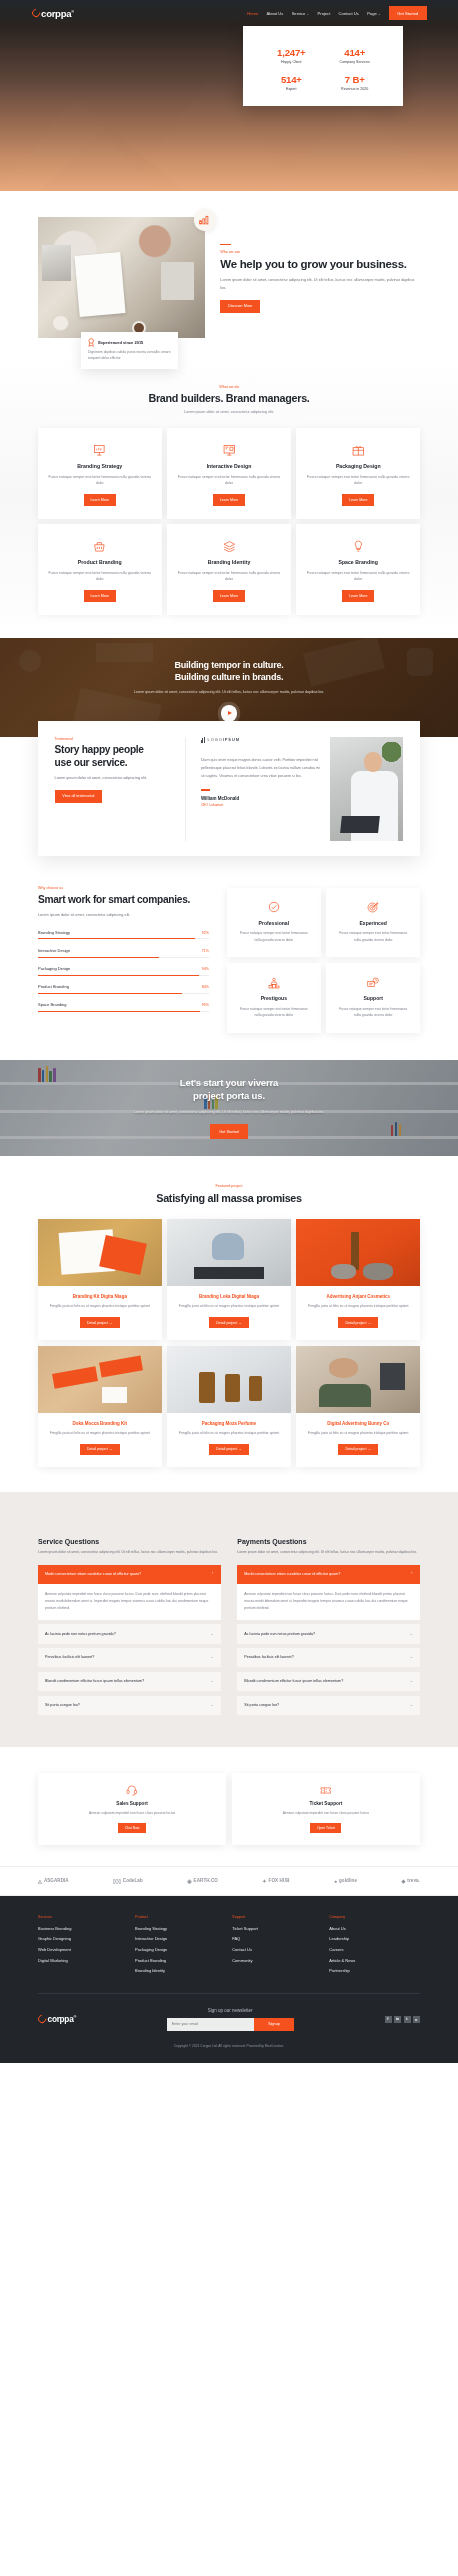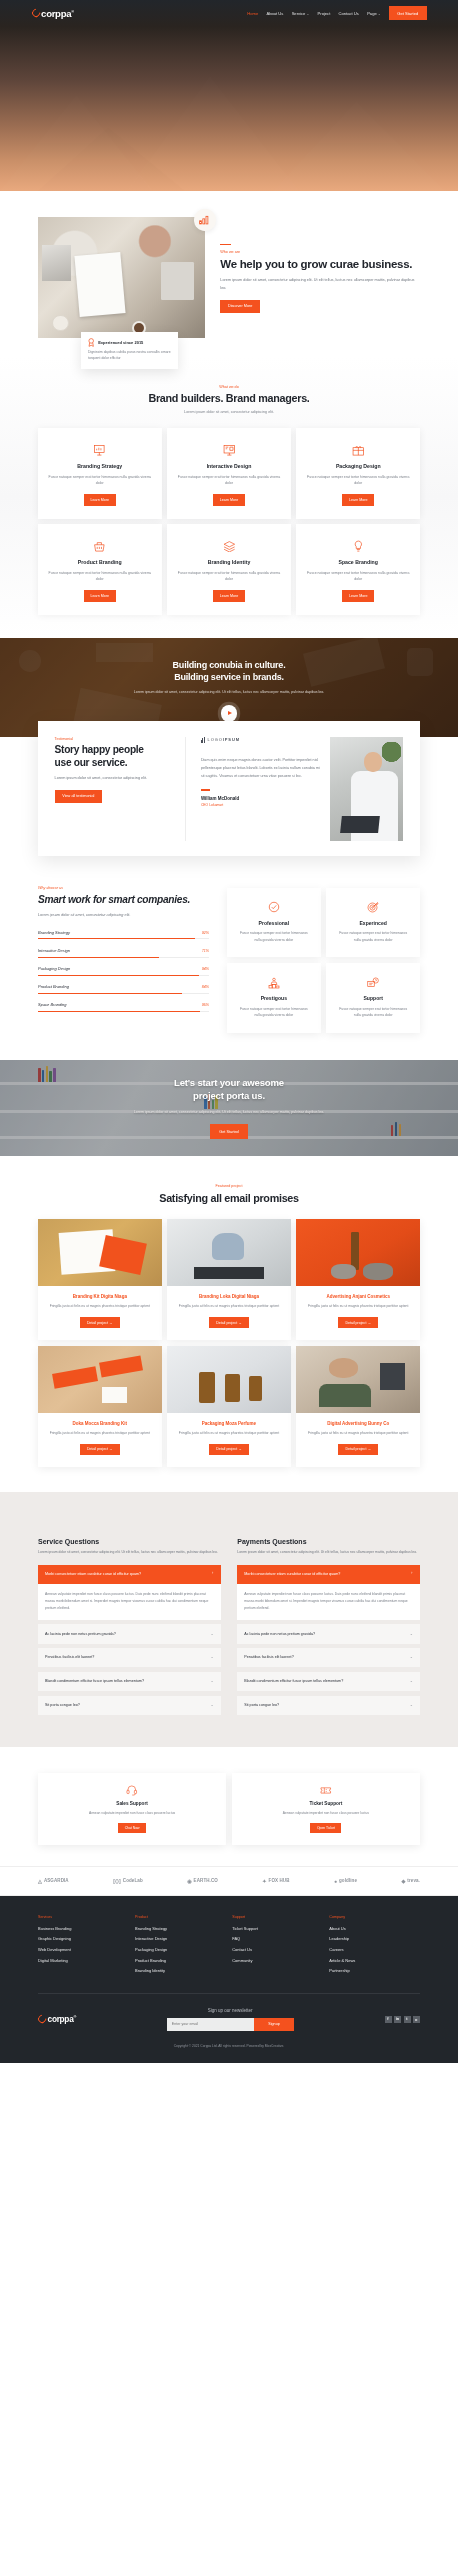--- a/index.html
+++ b/index.html
@@ -173,21 +173,21 @@
     background:linear-gradient(160deg,#dfe1e0 0%,#c5c8c6 40%,#a9aca9 100%); position:relative; overflow:hidden;
   }
   .testi-photo .head { position:absolute; left:34px; top:15.3px; width:18px; height:20.4px; border-radius:45%; background:#e0b694; }
   .testi-photo .body { position:absolute; left:20.4px; top:34px; width:47px; height:70px; border-radius:9px 9px 0 0; background:#f4f5f6; }
   .testi-photo .plant { position:absolute; right:2.5px; top:5.1px; width:19px; height:32px; background:radial-gradient(circle at 50% 30%, #5f7f4b 0 42%, transparent 43%); }
   .testi-photo .lapt { position:absolute; left:10.2px; bottom:7.6px; width:38px; height:16.6px; background:#30343a; transform:skewX(-6deg); }
 
   
   .why { padding:6.4px 0 27px; }
   .why-inner { display:flex; gap:18px; }
-  .why-l { width:171px;font-style:italic; }
+  .why-l { width:171px; }
   .why-l .h2 { font-size:10.2px; line-height:1.2; }
   .skills { margin-top:10.2px; }
   .skill { margin-bottom:8.3px; }
   .skill-top { display:flex; align-items:baseline; font-size:4px; color:#2b2f38; }
   .skill-name { font-weight:normal; }
   .skill-pct { color:#f4511e; font-size:3.6px; margin-left:auto; }
   .bar { height:1px; background:#ececec; margin-top:3.8px; }
   .bar span { display:block; height:100%; background:#f4511e; }
   .why-r { flex:1; display:grid; grid-template-columns:1fr 1fr; gap:5.7px; align-content:start; padding-top:1.3px; }
   .fcard { background:#fff; box-shadow:0 1.9px 9px rgba(0,0,0,.08); padding:12.7px 9px 14px; text-align:center; }
@@ -294,20 +294,40 @@
       <a href="#">About Us</a>
       <a href="#"><span>Service</span><span class="caret">⌄</span></a>
       <a href="#">Project</a>
       <a href="#">Contact Us</a>
       <a href="#"><span>Page</span><span class="caret">⌄</span></a>
       <button class="btn-started">Get Started</button>
     </div>
   </nav>
 
   <div class="hero-inner">
+    <div class="stats-card">
+      <div class="stats-grid">
+        <div class="stat">
+          <div class="stat-num">1,247+</div>
+          <div class="stat-lbl">Happy Client</div>
+        </div>
+        <div class="stat">
+          <div class="stat-num">414+</div>
+          <div class="stat-lbl">Company Services</div>
+        </div>
+        <div class="stat">
+          <div class="stat-num">514+</div>
+          <div class="stat-lbl">Expert</div>
+        </div>
+        <div class="stat">
+          <div class="stat-num">7 B+</div>
+          <div class="stat-lbl">Revenue in 2020</div>
+        </div>
+      </div>
+    </div>
   </div>
 </section>
 
 <section class="about">
   <div class="wrap about-inner">
     <div class="about-img">
       <div class="lap"></div>
         <div class="sheet"></div>
         <div class="cup"></div>
         <div class="cup2"></div>
@@ -326,21 +346,21 @@
           <circle cx="5" cy="4.5" r="3.6" fill="none" stroke="#f4511e" stroke-width="1.1"></circle>
           <path d="M2.6 7.6 L1.6 13 L5 11.4 L8.4 13 L7.4 7.6" fill="none" stroke="#f4511e" stroke-width="1.1"></path>
         </svg>
         <div class="exp-title">Experienced since 2015</div>
       </div>
       <div class="exp-body">Dignissim dapibus cubilia purus nostra convallis ornare torquent dolor efficitur</div>
     </div>
     <div class="about-right">
       <div class="rule"></div>
       <div class="eyebrow">Who we are</div>
-      <h2 class="h2">We help you to grow curae business.</h2>
+      <h2 class="h2">We help you to grow your business.</h2>
       <p class="lead">Lorem ipsum dolor sit amet, consectetur adipiscing elit. Ut elit tellus, luctus nec ullamcorper mattis, pulvinar dapibus leo.</p>
       <button class="btn-orange">Discover More</button>
     </div>
   </div>
 </section>
 
 <section class="services">
   <div class="wrap">
     <div class="sec-head">
       <div class="eyebrow">What we do</div>
@@ -392,22 +412,22 @@
 
 <section class="video">
   <div class="deco" style="left:19px;top:12.7px;width:21.6px;height:21.6px;border-radius:50%"></div>
   <div class="deco" style="right:25.5px;top:10.2px;width:25.5px;height:28px;border-radius:5.1px"></div>
   <div class="deco" style="left:96px;top:5.1px;width:57px;height:19px"></div>
   <div class="deco" style="right:76px;top:6.4px;width:76px;height:34px;transform:rotate(-14deg)"></div>
   <div class="deco" style="left:76px;bottom:5.1px;width:83px;height:36px;transform:rotate(12deg)"></div>
   <div class="tint"></div>
   <div class="video-content">
     <h2>
-      <span>Building conubia in culture.</span><br>
-      <span>Building service in brands.</span>
+      <span>Building tempor in culture.</span><br>
+      <span>Building culture in brands.</span>
     </h2>
     <p>Lorem ipsum dolor sit amet, consectetur adipiscing elit. Ut elit tellus, luctus nec ullamcorper mattis, pulvinar dapibus leo.</p>
     <div class="play">
         <i></i>
       </div>
   </div>
 </section>
 
 <section class="testi-shell">
   <div class="testi">
@@ -566,33 +586,33 @@
       <i style="height:14px;background:#cfc03c"></i>
     </div>
   <div class="books" style="right:57px;top:61px;height:15.3px">
       <i style="height:11.5px;background:#c3423f"></i>
       <i style="height:14.6px;background:#35608f"></i>
       <i style="height:12.7px;background:#e0a33c"></i>
     </div>
   <div class="tint"></div>
   <div class="cta-c">
     <h2>
-      <span>Let's start your awesome</span><br>
+      <span>Let's start your viverra</span><br>
       <span>project porta us.</span>
     </h2>
     <p>Lorem ipsum dolor sit amet, consectetur adipiscing elit. Ut elit tellus, luctus nec ullamcorper mattis, pulvinar dapibus leo.</p>
     <button class="btn-orange">Get Started</button>
   </div>
 </section>
 
 <section class="port">
   <div class="wrap">
     <div class="sec-head">
       <div class="eyebrow">Featured project</div>
-      <h2 class="h2">Satisfying all email promises</h2>
+      <h2 class="h2">Satisfying all massa promises</h2>
     </div>
     <div class="pcards" id="port-row1">
         <div class="pcard">
           <div class="pthumb" style="position:relative;overflow:hidden;background:linear-gradient(140deg,#c9a05a 0%,#d9ae62 45%,#b98f4d 100%)">
             <div style="position:absolute;left:18%;top:18%;width:44%;height:62%;background:#fcfbf8;transform:rotate(-4deg)"></div>
             <div style="position:absolute;left:52%;top:30%;width:34%;height:48%;background:#f1521d;transform:rotate(12deg)"></div>
           </div>
           <div class="pbody"><h4>Branding Kit Digita Niaga</h4><p>Fringilla justo at felis eu ut magnis pharetra tristique porttitor aptent</p><button class="btn-detail">Detail project →</button></div>
         </div>
         <div class="pcard">

